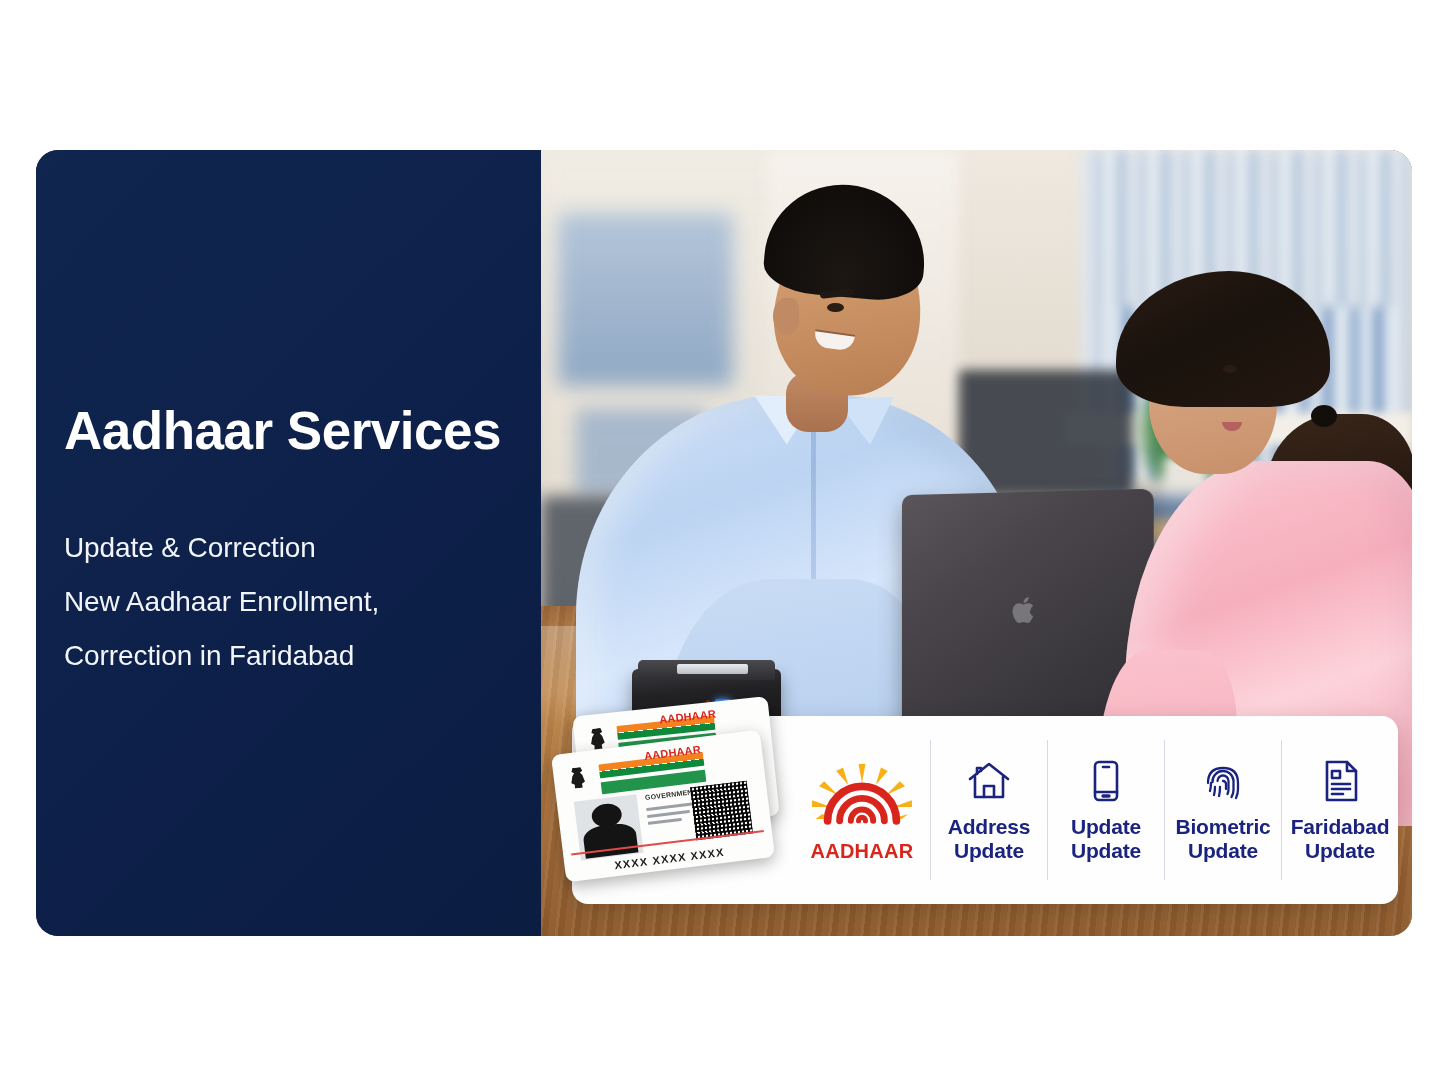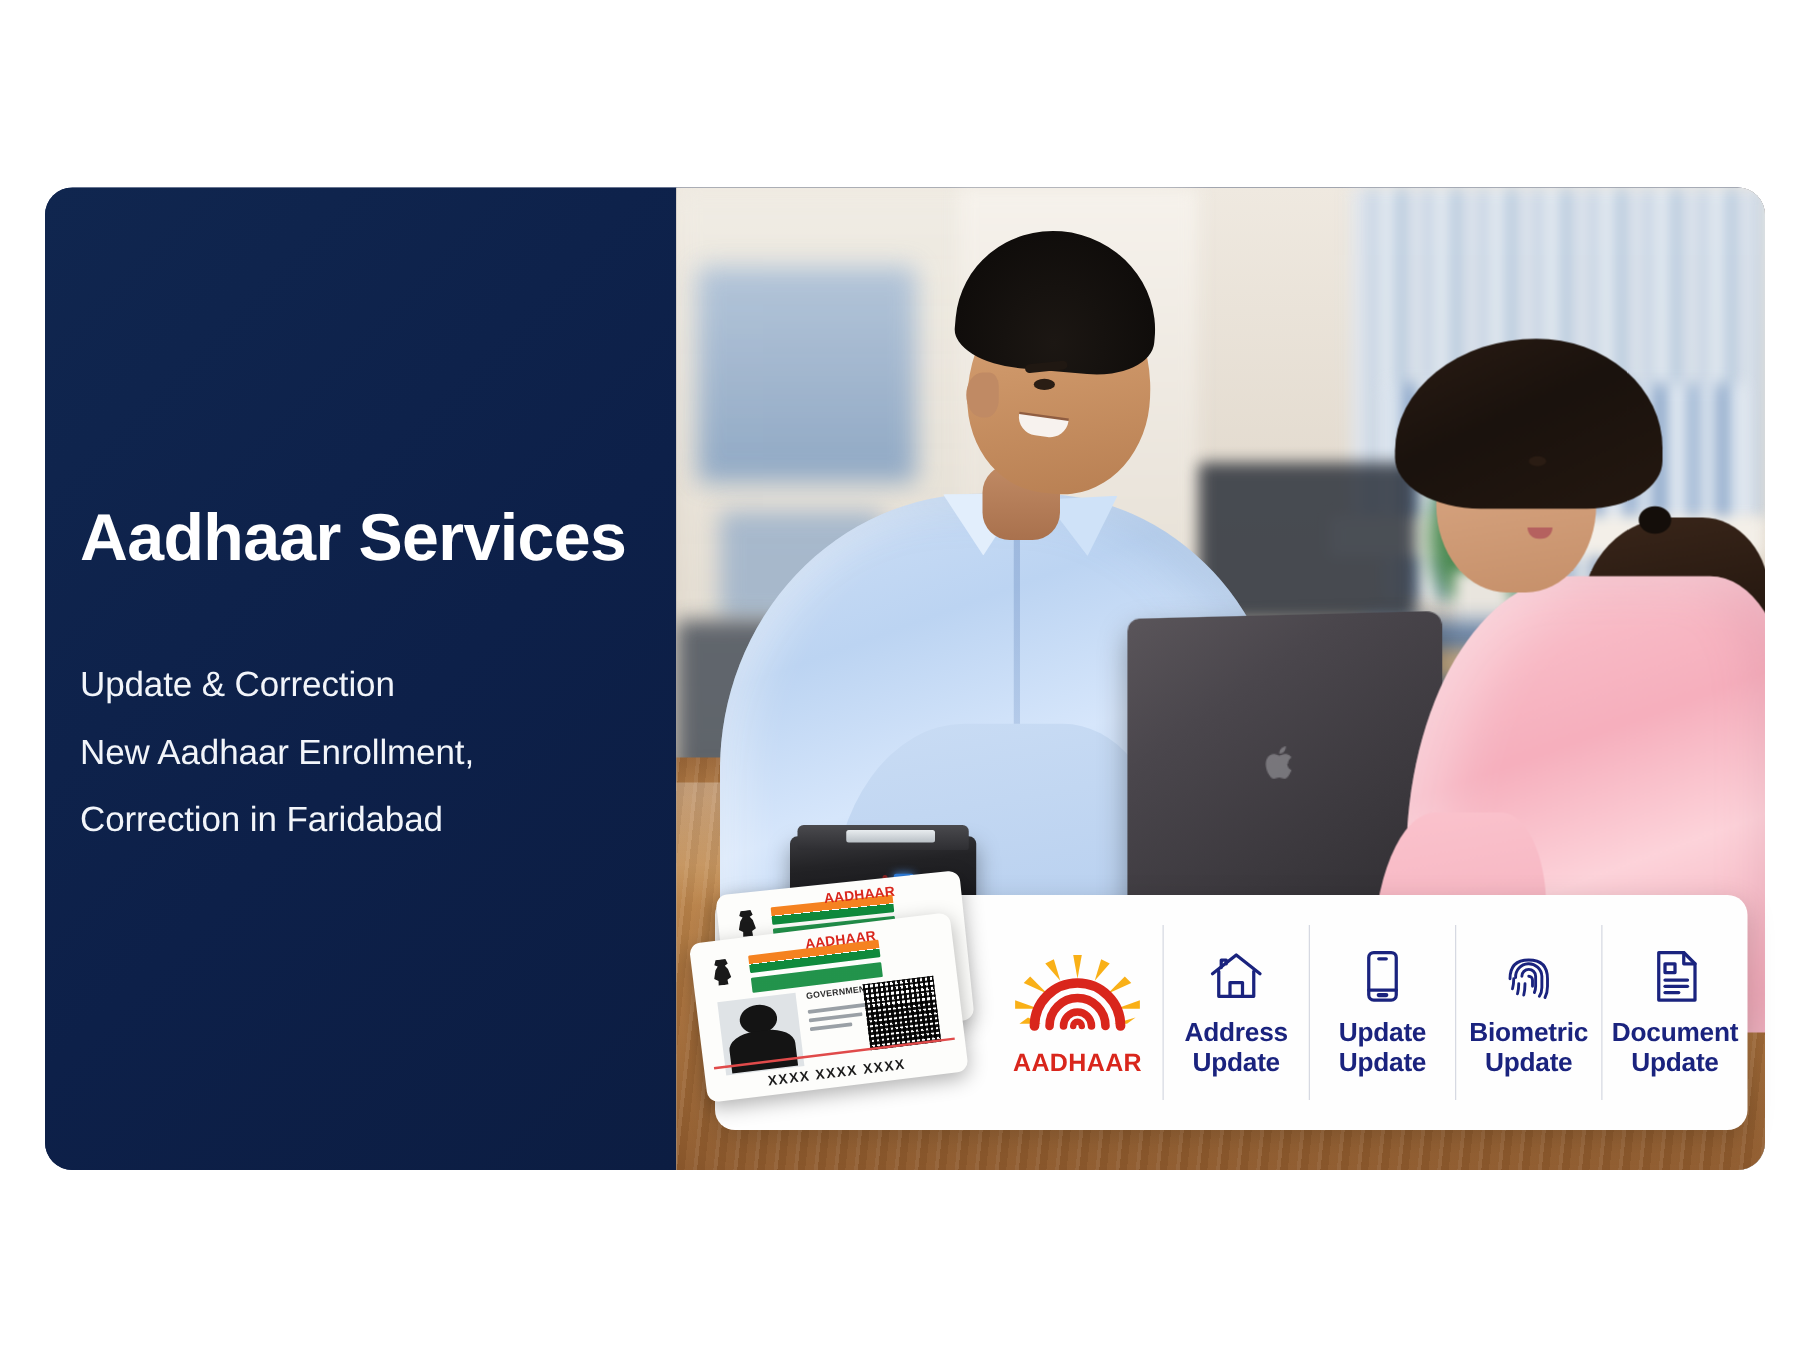--- a/index.html
+++ b/index.html
@@ -686,21 +686,21 @@
       <div class="svc">
         <svg class="svc-icon" viewBox="0 0 48 48" fill="none" stroke="#1a237e" stroke-width="2.6" stroke-linecap="round" stroke-linejoin="round">
           <path d="M11 5 h20 l9 9 v29 H11 Z"></path>
           <path d="M31 5 v9 h9"></path>
           <rect x="16" y="14" width="8" height="7"></rect>
           <line x1="16" y1="27" x2="34" y2="27"></line>
           <line x1="16" y1="32" x2="34" y2="32"></line>
           <line x1="16" y1="37" x2="27" y2="37"></line>
         </svg>
         <div class="svc-label">
-          <span>Document</span>
+          <span>Faridabad</span>
           <span>Update</span>
         </div>
       </div>
 
     </div>
   </div>
 
 </div>
 
 </body></html>

